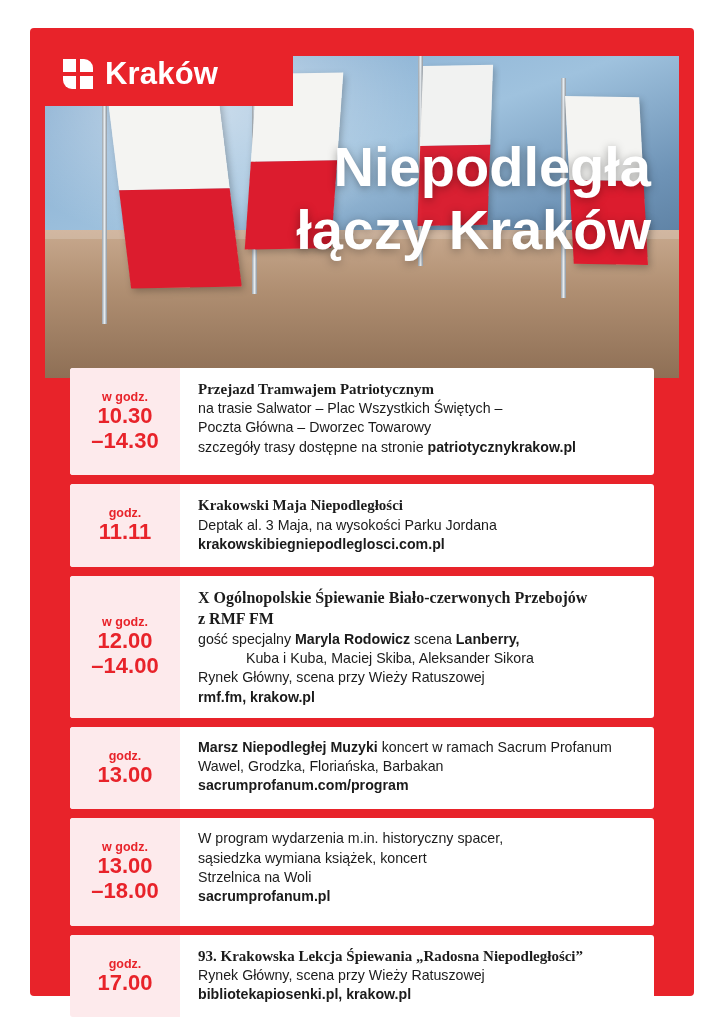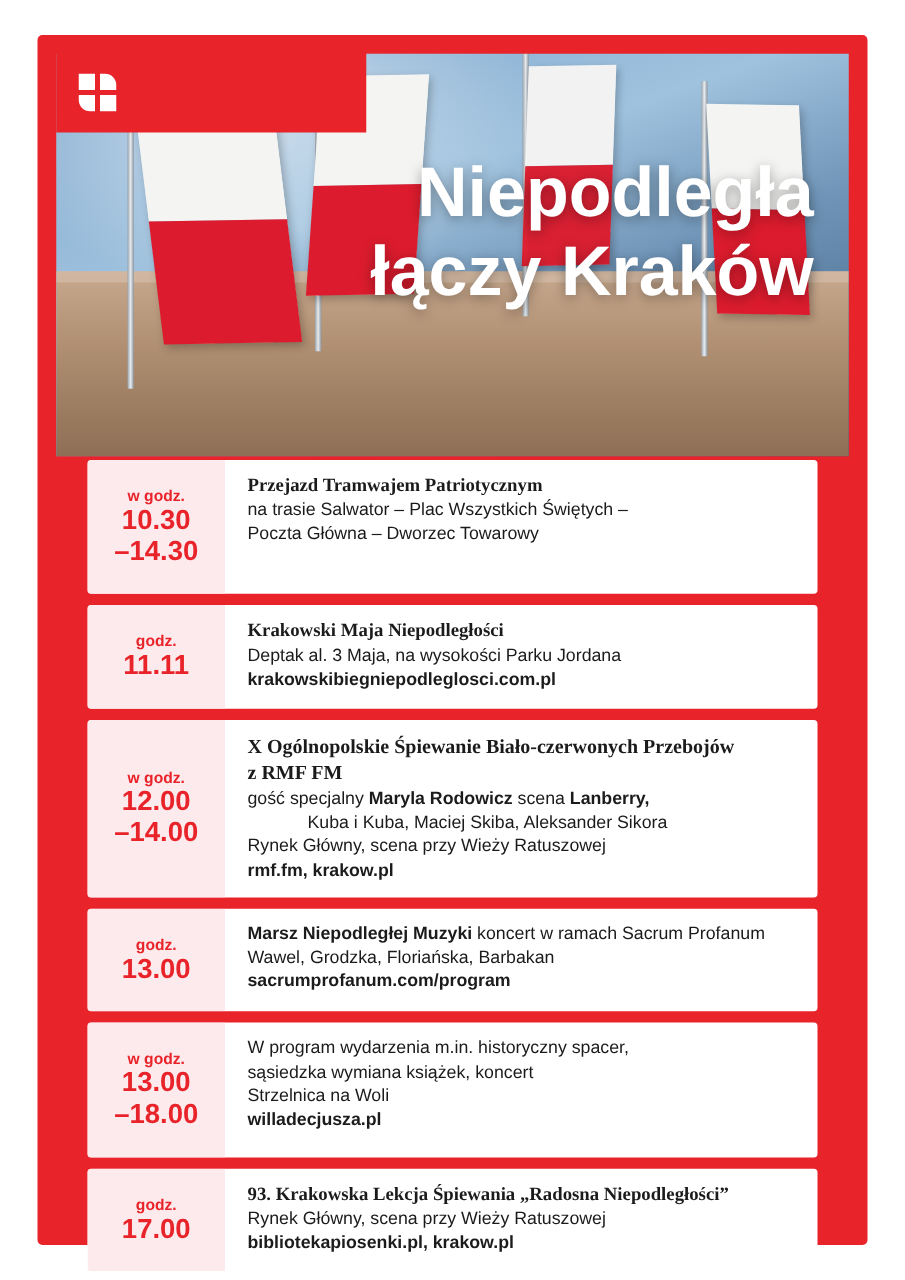--- a/index.html
+++ b/index.html
@@ -17,21 +17,21 @@
   .frame {
     position: absolute;
     left: 30px; top: 28px;
     width: 664px; height: 968px;
     background: #e8232a;
     border-radius: 4px;
   }
   
   .hero {
     position: absolute;
-    left: 45px; top: 43px;
+    left: 45px; top: 56px;
     width: 634px; height: 322px;
     background: linear-gradient(160deg, #7fa7cd 0%, #9fc2de 38%, #6e93b6 62%, #3f5f80 100%);
     overflow: hidden;
   }
   
   .building {
     position: absolute;
     left: 0; bottom: 0;
     width: 100%; height: 46%;
     background: linear-gradient(180deg, #c8a98e 0%, #b08f72 40%, #8e6f55 100%);
@@ -207,38 +207,40 @@
     </div>
   </div>
 
   <div class="logo-box">
     <span class="logo-mark">
       <i></i>
         <i class="tr"></i>
         <i class="bl"></i>
         <i></i>
     </span>
+    <span class="logo-text">Kraków</span>
   </div>
 
   <div class="date-bar">
     <span>11 LISTOPADA 2025</span>
   </div>
 
   <div class="program">
 
     <div class="row">
       <div class="time">
         <span class="lbl">w godz.</span>
         <span class="big">10.30</span>
         <span class="big">–14.30</span>
       </div>
       <div class="desc">
         <span class="t line">Przejazd Tramwajem Patriotycznym</span>
         <span class="line">na trasie Salwator – Plac Wszystkich Świętych –</span>
         <span class="line">Poczta Główna  – Dworzec Towarowy</span>
+        <span class="line"><span>szczegóły trasy dostępne na stronie </span><b>patriotycznykrakow.pl</b></span>
       </div>
     </div>
 
     <div class="row">
       <div class="time">
         <span class="lbl">godz.</span>
         <span class="big">11.11</span>
       </div>
       <div class="desc">
         <span class="t line">Krakowski Maja Niepodległości</span>
@@ -278,21 +280,21 @@
     <div class="row">
       <div class="time">
         <span class="lbl">w godz.</span>
         <span class="big">13.00</span>
         <span class="big">–18.00</span>
       </div>
       <div class="desc">
         <span class="line">W program wydarzenia m.in. historyczny spacer,</span>
         <span class="line">sąsiedzka wymiana książek, koncert</span>
         <span class="line">Strzelnica na Woli</span>
-        <span class="url">willadecjusza.pl</span>
+        <span class="url">sacrumprofanum.pl</span>
       </div>
     </div>
 
     <div class="row">
       <div class="time">
         <span class="lbl">godz.</span>
         <span class="big">17.00</span>
       </div>
       <div class="desc">
         <span class="t line">93. Krakowska Lekcja Śpiewania „Radosna Niepodległości”</span>

